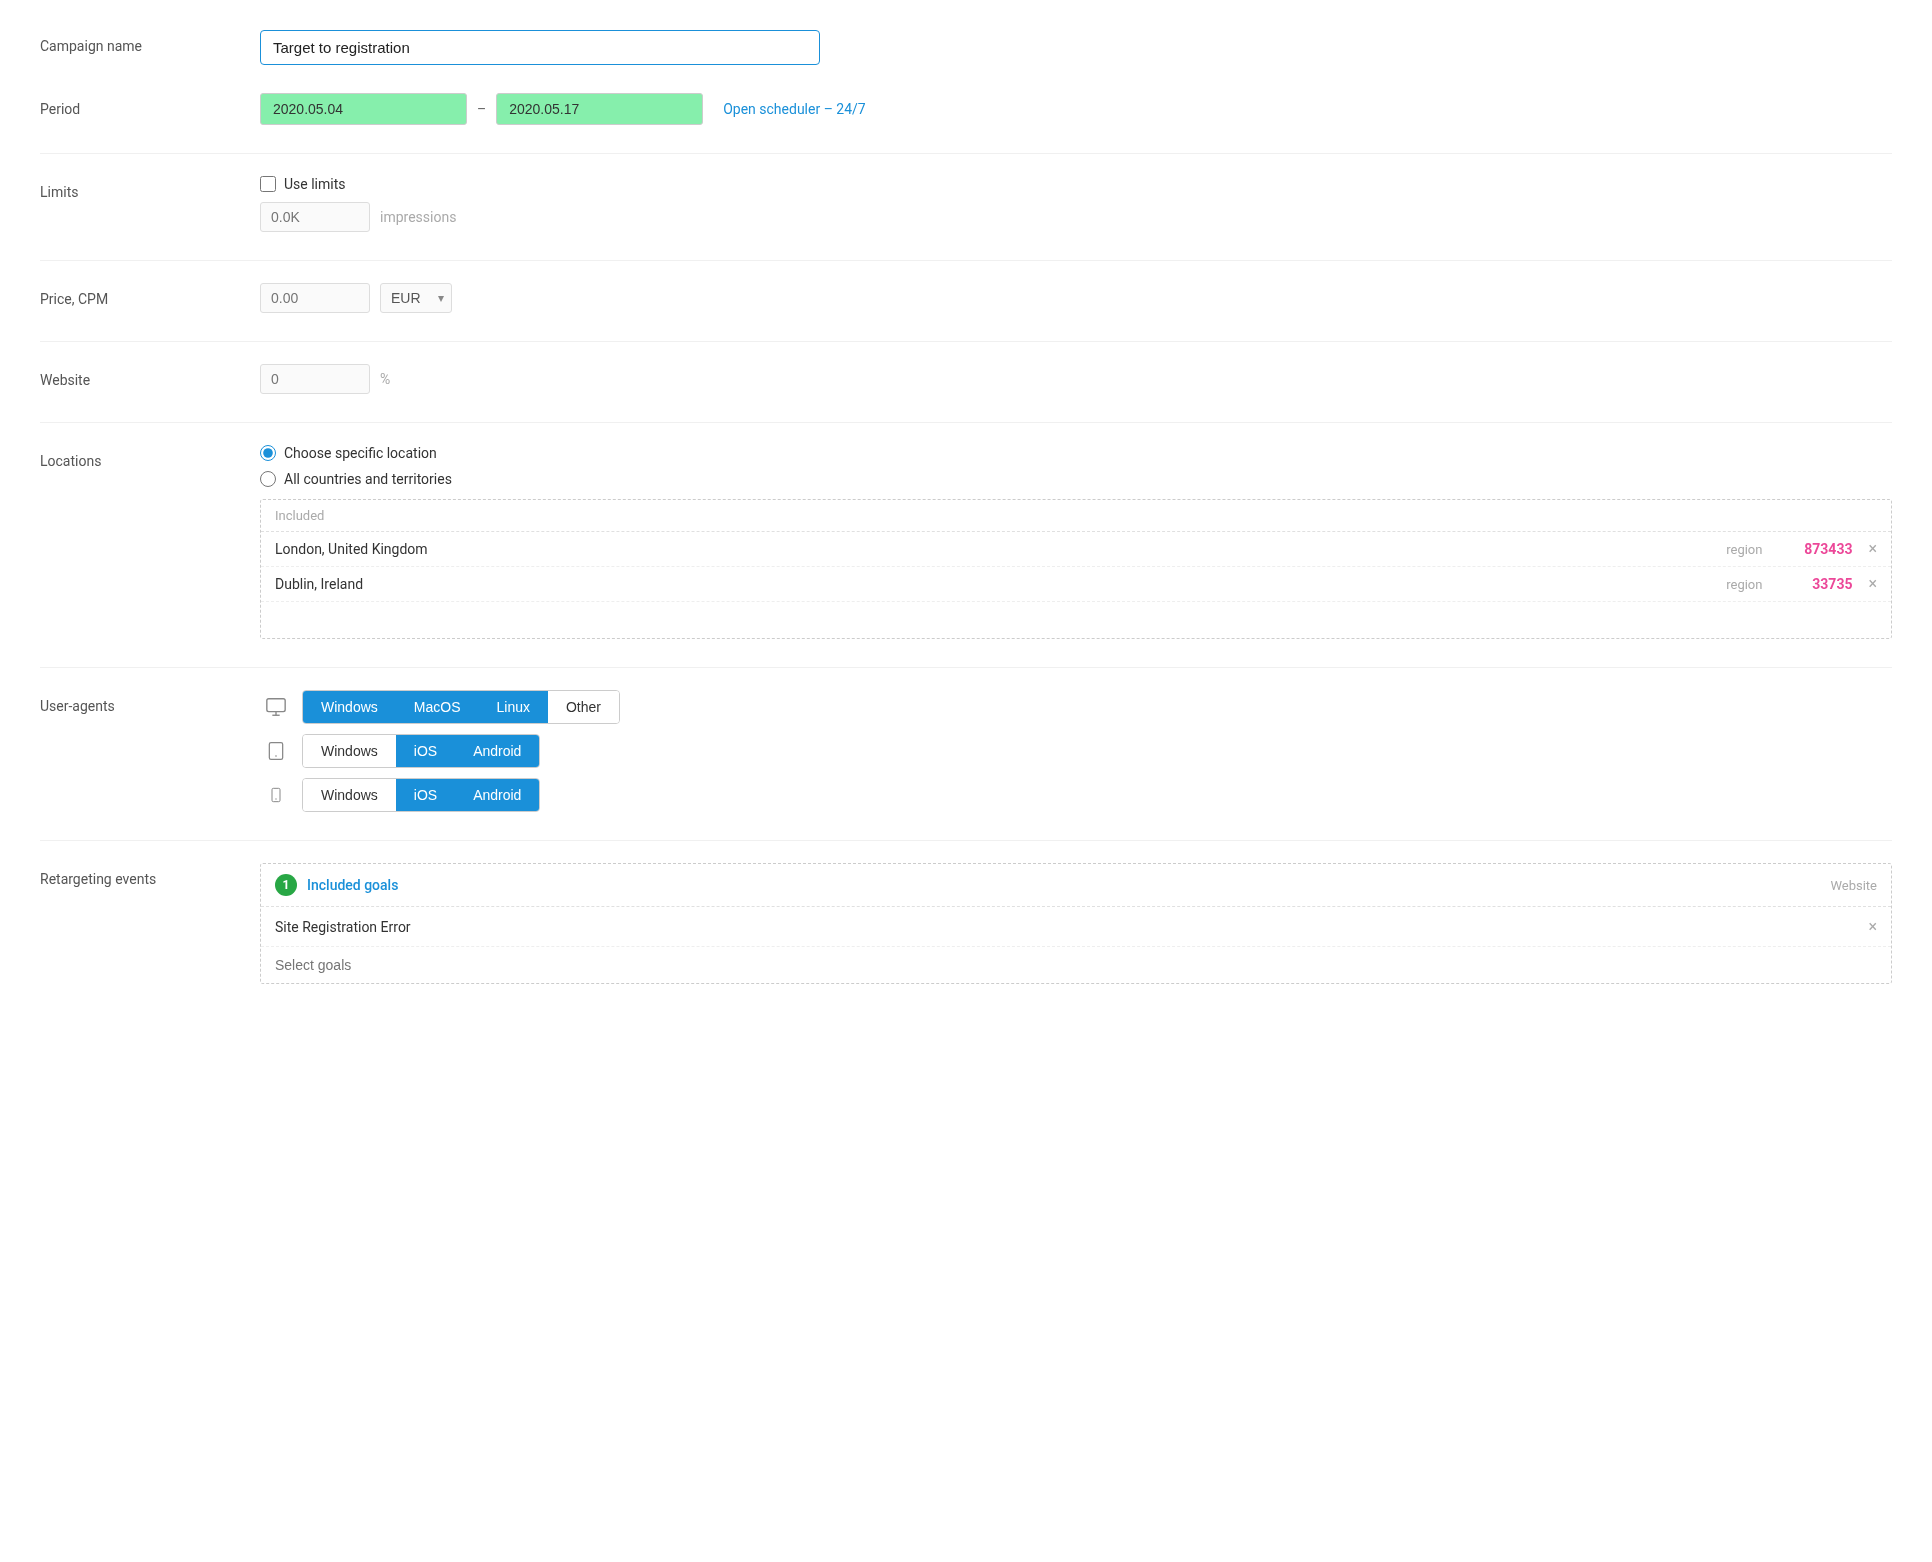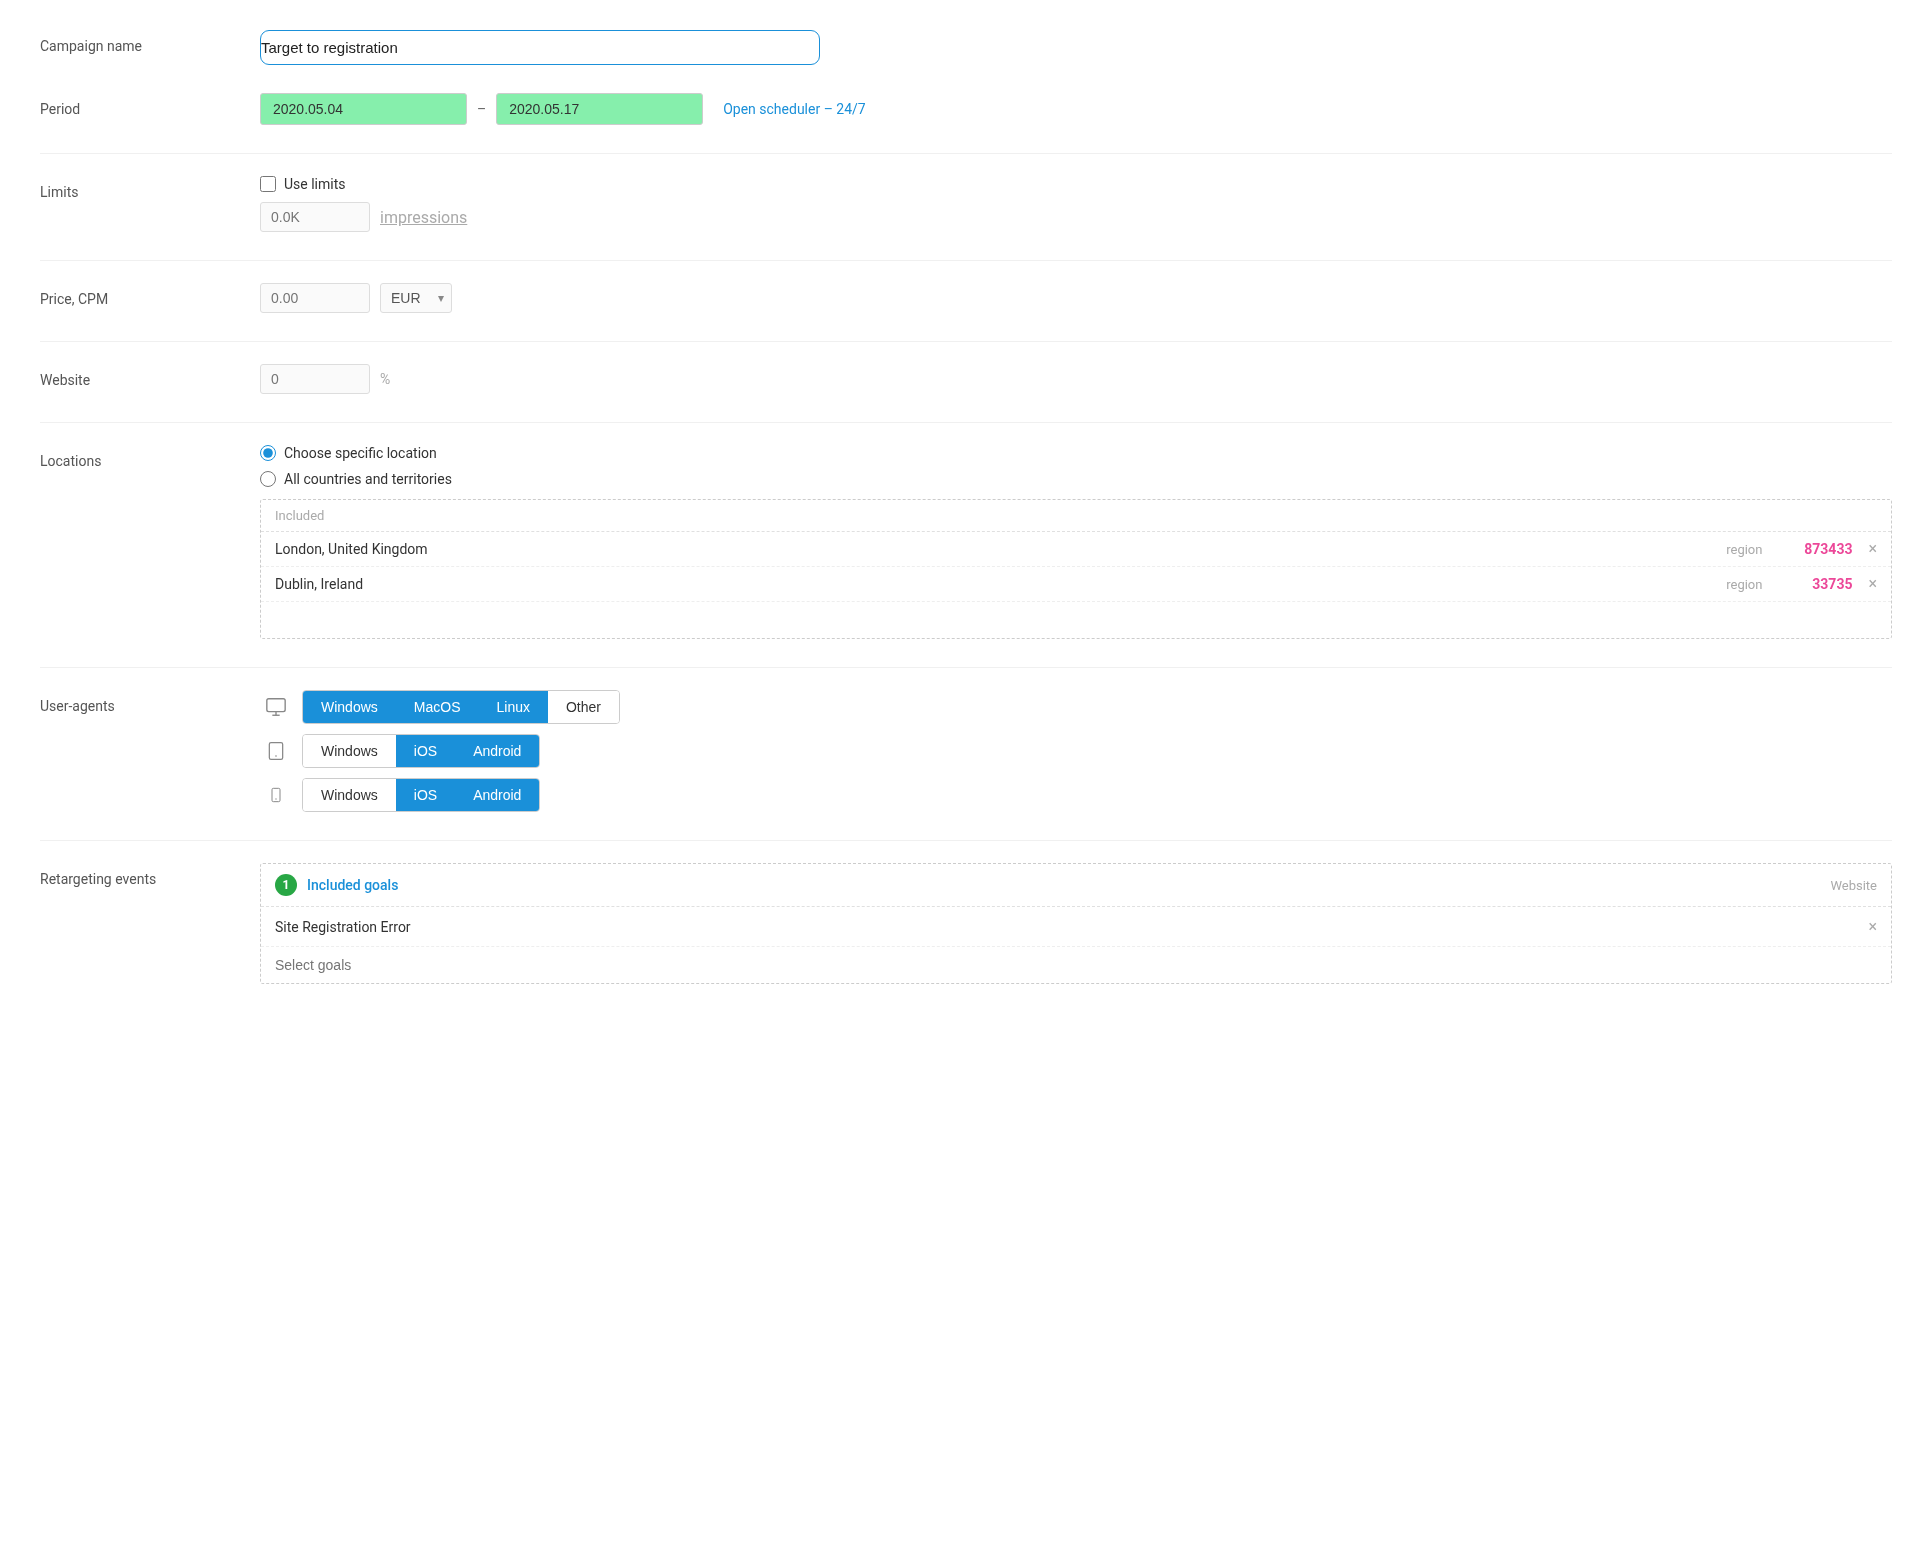--- a/index.html
+++ b/index.html
@@ -21,23 +21,23 @@
       padding-top: 8px;
       color: #555;
       font-size: 14px;
     }
     .form-content {
       flex: 1;
     }
     
     .campaign-input {
       width: 560px;
-      padding: 8px 0;
+      padding: 8px 12px;
       border: 1.5px solid #1a90d9;
-      border-radius: 9px;
+      border-radius: 4px;
       font-size: 15px;
       color: #222;
       outline: none;
     }
     
     .period-wrap {
       display: flex;
       align-items: center;
       gap: 10px;
     }
@@ -79,22 +79,21 @@
       width: 110px;
       padding: 6px 10px;
       border: 1px solid #ddd;
       border-radius: 3px;
       font-size: 14px;
       color: #bbb;
       background: #fafafa;
     }
     .limits-unit {
       color: #aaa;
-      font-size: 16px;
-      text-decoration: underline;
+      font-size: 14px;
     }
     
     .price-row {
       display: flex;
       align-items: center;
       gap: 10px;
     }
     .price-input {
       width: 110px;
       padding: 6px 10px;

